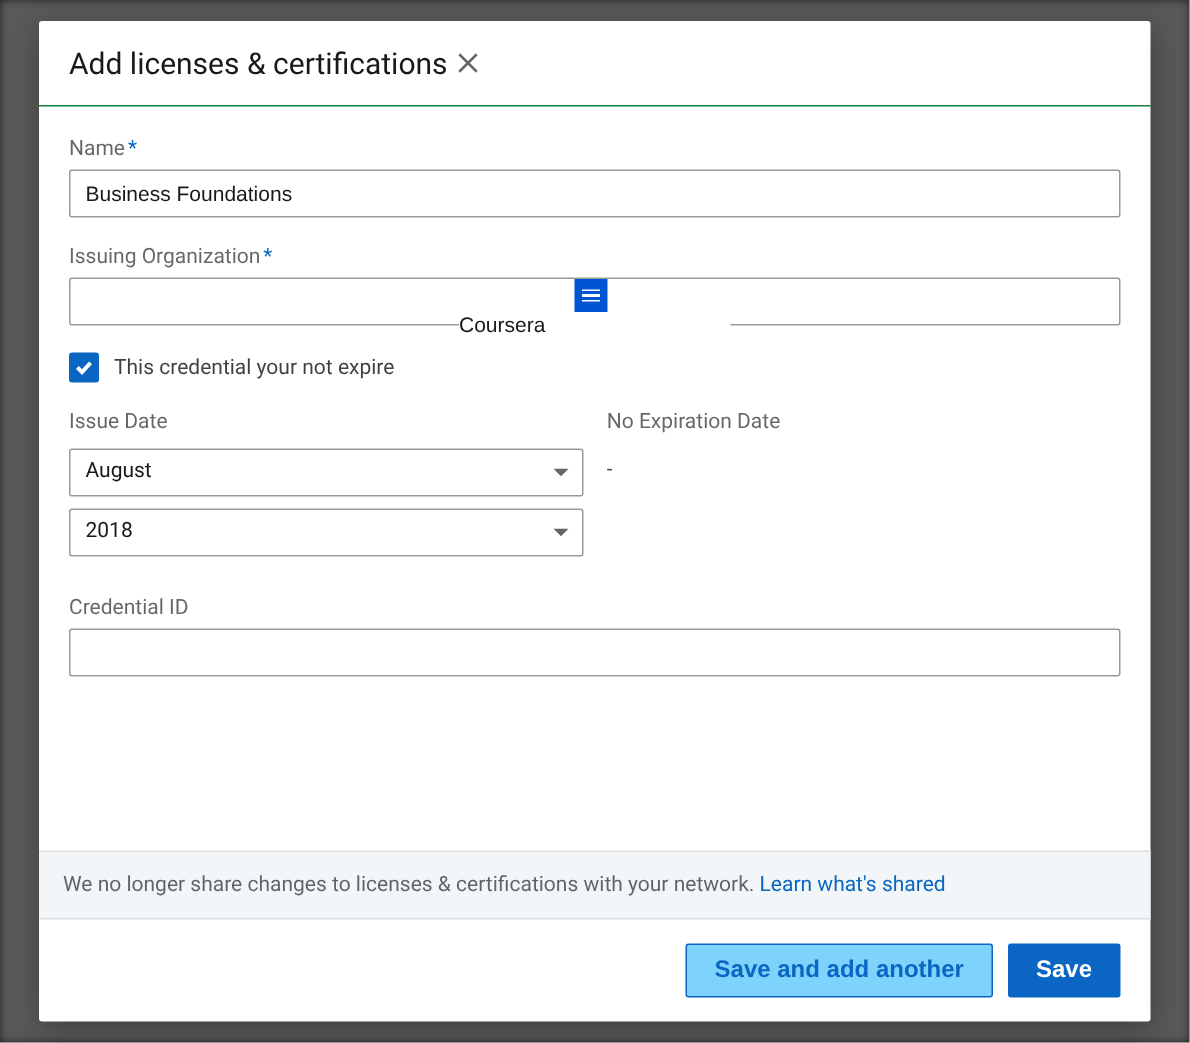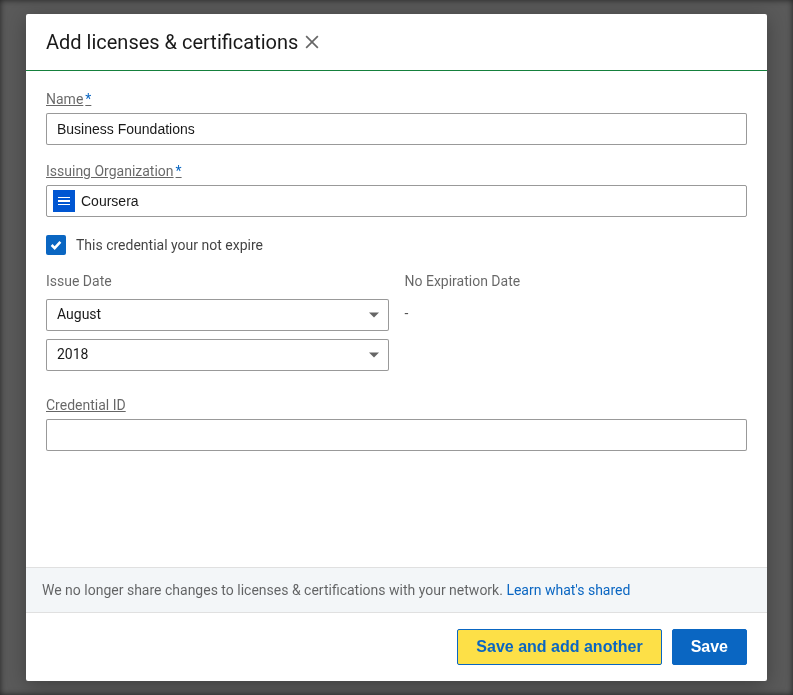--- a/index.html
+++ b/index.html
@@ -74,21 +74,20 @@
       overflow-y: auto;
     }
     .form-group {
       margin-bottom: 18px;
     }
     .form-label {
       display: block;
       font-size: 14px;
       color: rgba(0,0,0,0.6);
       margin-bottom: 6px;
-      text-decoration: underline;
     }
     .required {
       color: #0a66c2;
       margin-left: 2px;
     }
     .text-input {
       width: 100%;
       height: 32px;
       padding: 6px 10px;
       border: 1px solid rgba(0,0,0,0.4);
@@ -98,20 +97,21 @@
       background: #fff;
     }
     .org-input-wrap {
       position: relative;
       display: flex;
       align-items: center;
       border: 1px solid rgba(0,0,0,0.4);
       border-radius: 2px;
       height: 32px;
       padding: 0 6px;
+      flex-direction: column;
     }
     .org-logo {
       width: 22px;
       height: 22px;
       background: #0056d2;
       margin-right: 6px;
       display: flex;
       align-items: center;
       justify-content: center;
       flex-shrink: 0;
@@ -235,21 +235,21 @@
     }
     .btn {
       height: 36px;
       padding: 0 18px;
       border-radius: 2px;
       font-size: 16px;
       font-weight: 600;
       cursor: pointer;
     }
     .btn-secondary {
-      background: #fde047;
+      background: #7dd3fc;
       color: #0a66c2;
       border: 1px solid #0a66c2;
     }
     .btn-primary {
       background: #0a66c2;
       color: #fff;
       border: 1px solid #0a66c2;
     }
   </style>
 </head>

